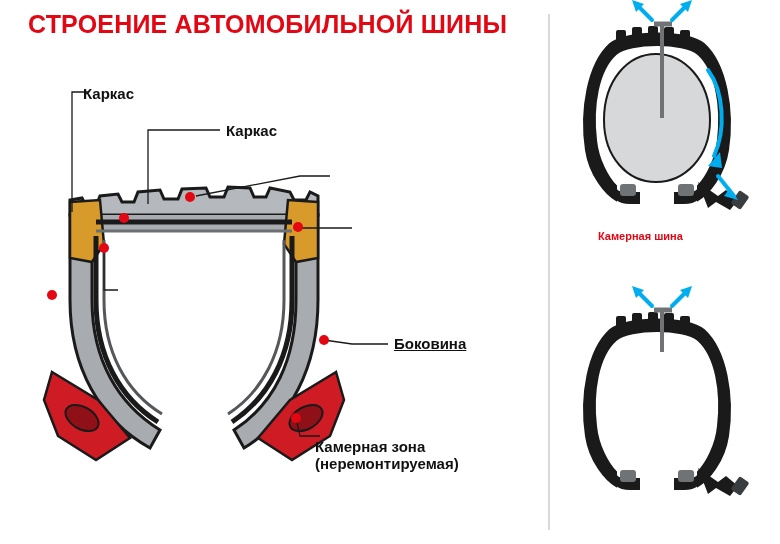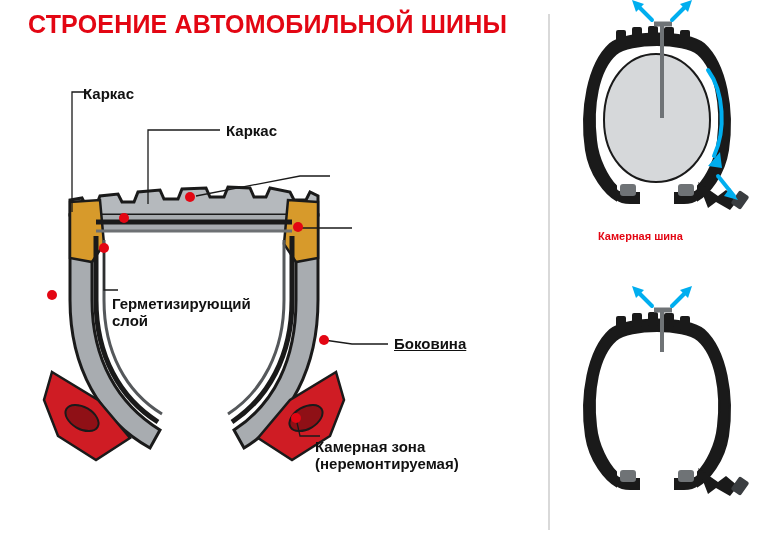--- a/index.html
+++ b/index.html
@@ -145,21 +145,20 @@
       <circle cx="298" cy="227" r="5"></circle>
       <circle cx="104" cy="248" r="5"></circle>
       <circle cx="52" cy="295" r="5"></circle>
       <circle cx="324" cy="340" r="5"></circle>
       <circle cx="296" cy="418" r="5"></circle>
     </g>
   </svg>
 
   <div class="label" style="left:83px; top:85px;">Каркас</div>
   <div class="label" style="left:226px; top:122px;">Каркас</div>
-  <div class="label two-line" style="left:112px; top:295px; width:175px;">Герметизирующий слой</div>
   <div class="label" style="left:394px; top:335px;text-decoration:underline;">Боковина</div>
   <div class="label two-line" style="left:315px; top:438px; width:200px;">Камерная зона (неремонтируемая)</div>
 
   <svg class="right-svg" viewBox="0 0 232 544">
 
     <g>
 
       <path d="M62 44
                C78 30 140 30 156 44
                C178 64 186 110 180 150

